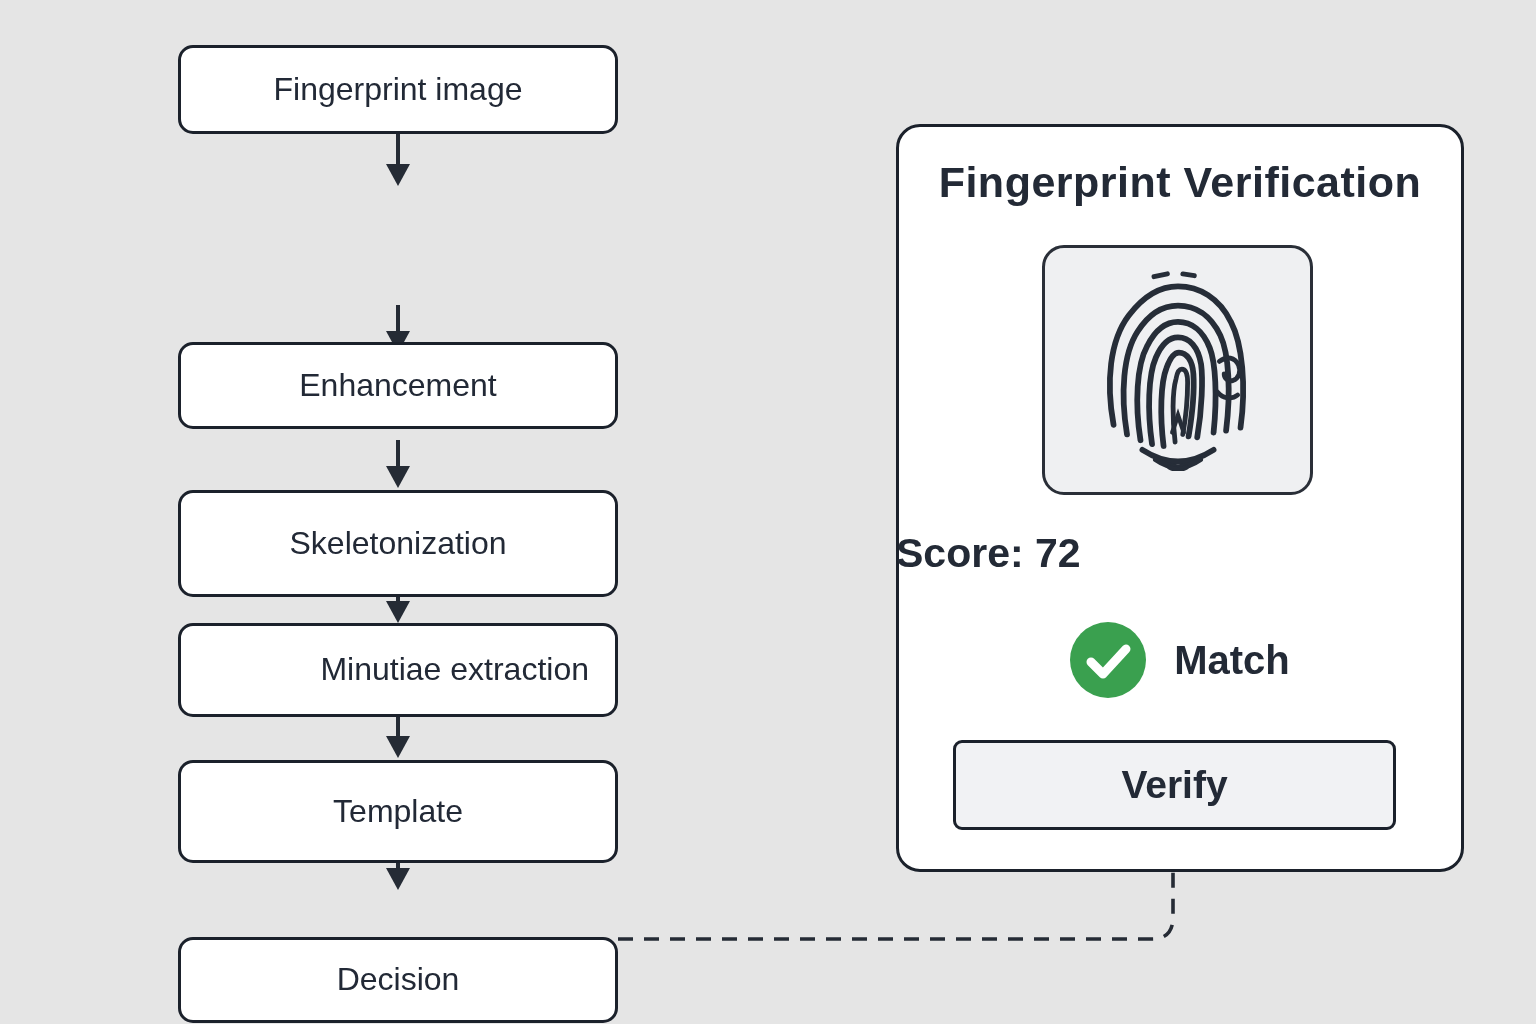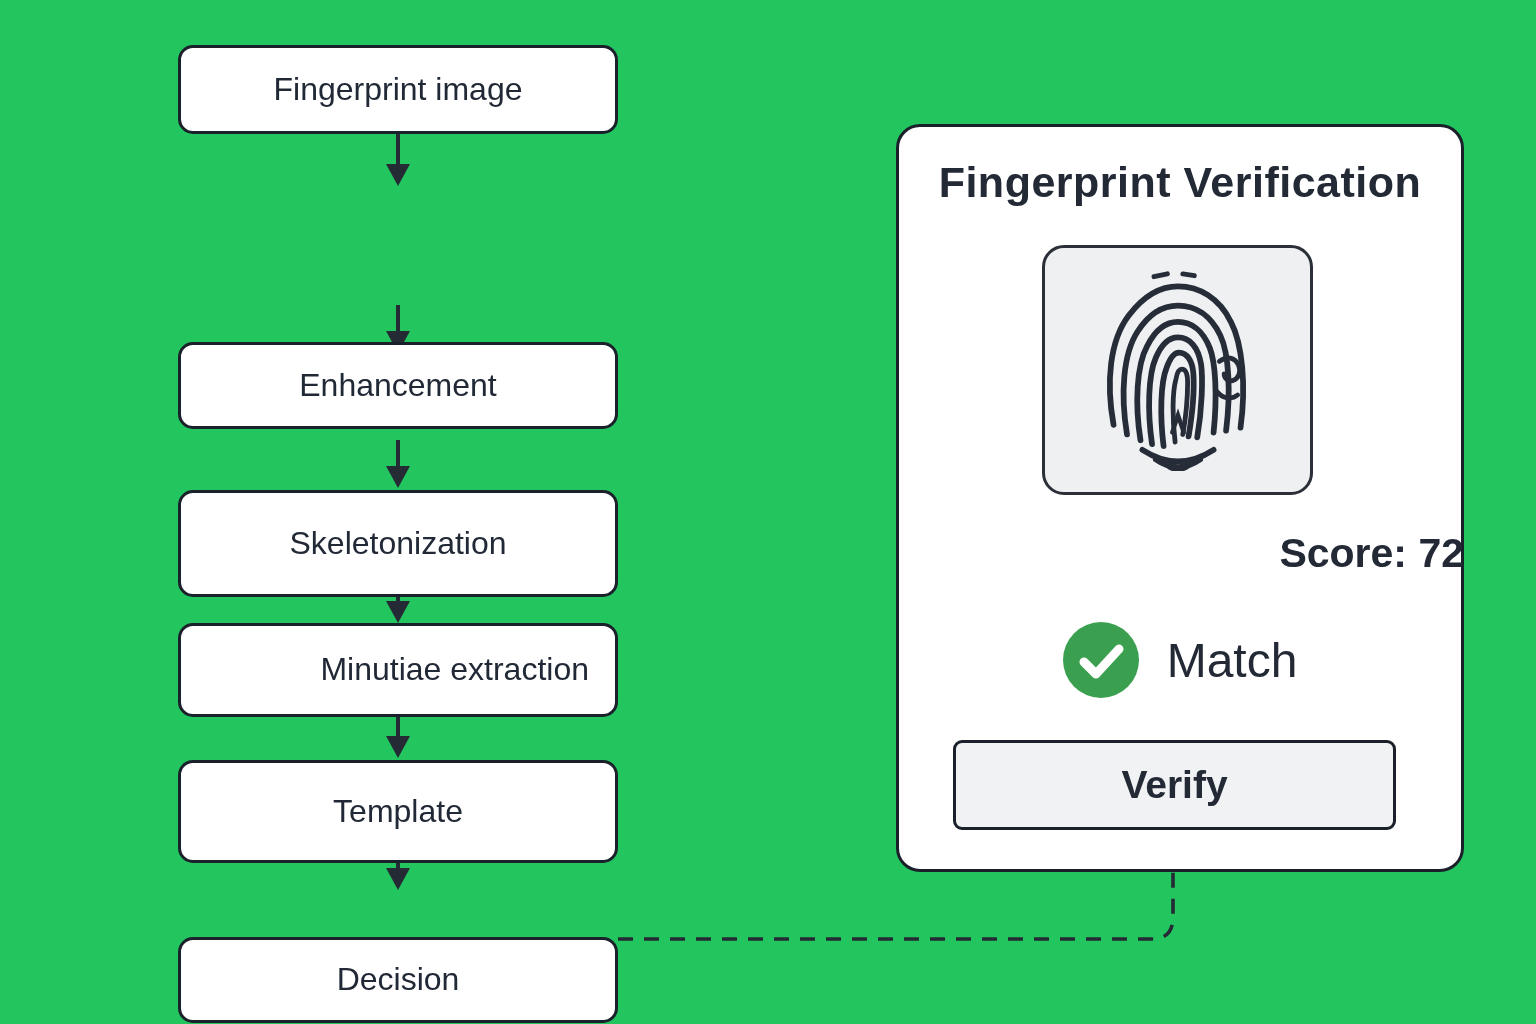--- a/index.html
+++ b/index.html
@@ -1,17 +1,17 @@
 <!DOCTYPE html>
 <html><head>
 <meta charset="utf-8">
 <style>
   html,body{margin:0;padding:0;background:#ffffff;}
   body{font-family:"Liberation Sans","DejaVu Sans",sans-serif;}
-  #stage{position:relative;width:1536px;height:1024px;background:#22c55e;overflow:hidden;}
+  #stage{position:relative;width:1536px;height:1024px;background:#e5e5e5;overflow:hidden;}
 
   
   .flow-box{
     position:absolute;left:178px;width:440px;
     box-sizing:border-box;
     border:3.5px solid #1b212b;border-radius:15px;background:#ffffff;
     display:flex;align-items:center;justify-content:center;text-align:center;
     font-size:32px;font-weight:500;color:#222936;line-height:1.3;
     padding:0 26px;
   }
@@ -28,27 +28,27 @@
     position:absolute;left:896px;top:158px;width:568px;
     text-align:center;font-size:43px;font-weight:700;color:#232a36;letter-spacing:.5px;
   }
   #fp-tile{
     position:absolute;left:1042px;top:245px;width:271px;height:250px;
     box-sizing:border-box;border:3px solid #2a2f38;border-radius:22px;background:#eff0f2;
     display:flex;align-items:center;justify-content:center;
   }
   #score-text{
     position:absolute;left:896px;top:530px;width:568px;
-    text-align:right;font-size:41px;font-weight:700;color:#232a36;
+    text-align:left;font-size:41px;font-weight:700;color:#232a36;
   }
   #match-row{
     position:absolute;left:896px;top:620px;width:568px;height:80px;
     display:flex;align-items:center;justify-content:center;gap:28px;
   }
-  #match-label{font-size:48px;font-weight:400;color:#232a36;}
+  #match-label{font-size:40px;font-weight:700;color:#232a36;}
   #verify-btn{
     position:absolute;left:953px;top:740px;width:443px;height:90px;
     box-sizing:border-box;border:3.5px solid #1b212b;border-radius:9px;background:#f1f2f4;
     display:flex;align-items:center;justify-content:center;
     font-size:39px;font-weight:700;color:#232a36;cursor:pointer;
   }
 </style>
 </head>
 <body>
 

